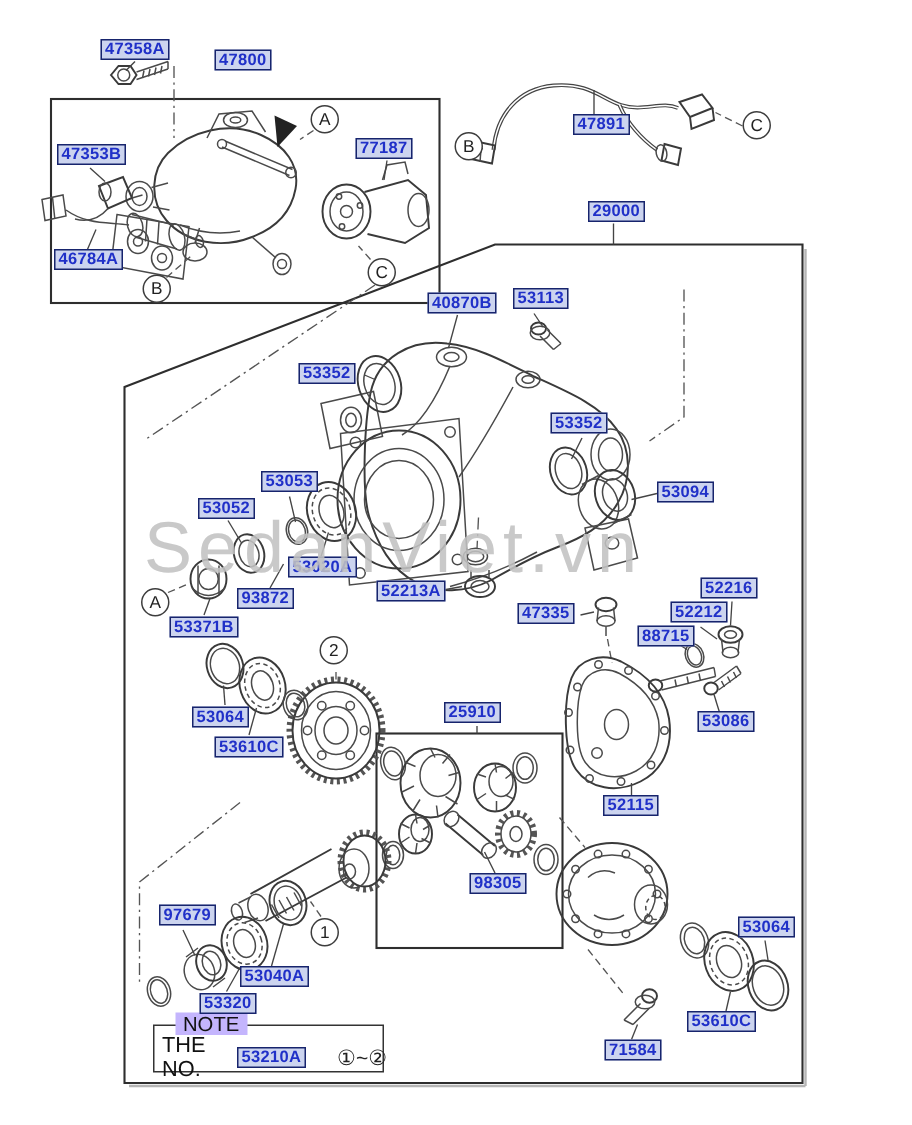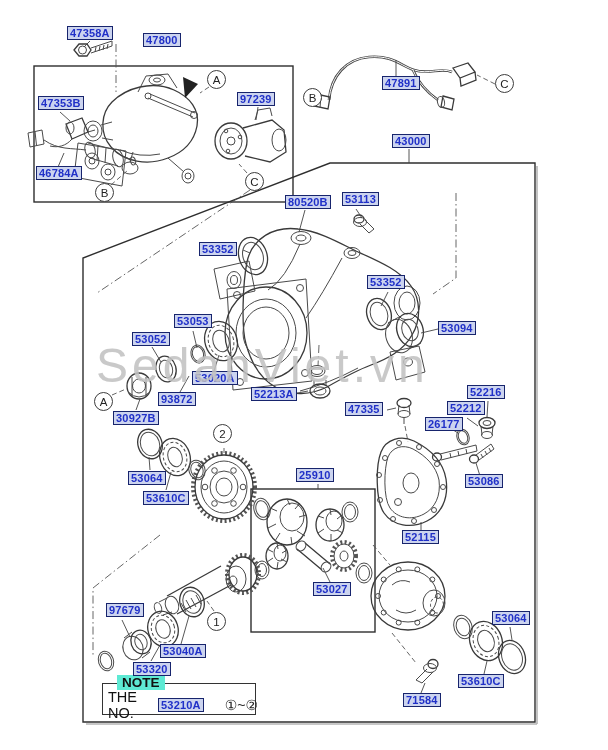--- a/index.html
+++ b/index.html
@@ -12,22 +12,22 @@
           padding:0px 2px;white-space:nowrap;cursor:pointer;}
   .marker{position:absolute;z-index:9;width:17px;height:17px;border:1.4px solid #3d3d3d;
           border-radius:50%;background:#fff;color:#222;font-size:11.5px;font-weight:400;
           display:flex;align-items:center;justify-content:center;
           font-family:"Liberation Sans",sans-serif;}
   #watermark{position:absolute;left:96px;top:338px;z-index:30;pointer-events:none;
           font-size:48px;letter-spacing:4px;color:rgba(193,193,193,0.88);
           font-family:"Liberation Sans",sans-serif;font-weight:400;white-space:nowrap;}
   #notebox{position:absolute;left:102px;top:683px;width:152px;height:30px;z-index:8;
           border:1.5px solid #333;background:#fff;}
-  #note-title{position:absolute;left:14px;top:-9px;background:#5eead4;padding:0 5px;
-          font-size:13.5px;color:#111;font-weight:bold;}
+  #note-title{position:absolute;left:14px;top:-9px;background:#c4b5fd;padding:0 5px;
+          font-size:13.5px;color:#111;}
   #note-row{position:absolute;left:5px;top:5px;display:flex;align-items:center;gap:21px;
           font-size:14.5px;color:#111;}
   #note-row .plabel{position:static;}
   #note-range{font-size:14px;letter-spacing:0px;color:#222;}
   .ln{fill:none;stroke:#4a4a4a;stroke-width:1;}
   .ln2{fill:none;stroke:#3a3a3a;stroke-width:1.3;}
   .box{fill:none;stroke:#2e2e2e;stroke-width:1.4;}
   .shadow{fill:none;stroke:#b5b5b5;stroke-width:1.6;}
   .dash{fill:none;stroke:#555;stroke-width:0.9;stroke-dasharray:5 3;}
   .dashdot{fill:none;stroke:#555;stroke-width:0.9;stroke-dasharray:8 3 1.5 3;}
@@ -408,45 +408,45 @@
     <ellipse cx="106" cy="661" rx="7.5" ry="10" transform="rotate(-18 106 661)" class="ln"></ellipse>
     <ellipse cx="106" cy="661" rx="5.5" ry="8" transform="rotate(-18 106 661)" class="ln"></ellipse>
     <path d="M122,620 L130,637" class="ldr"></path>
   </g>
 
 </svg>
 
 <div class="plabel" style="left:67px;top:26px">47358A</div>
 <div class="plabel" style="left:143px;top:33px">47800</div>
 <div class="plabel" style="left:38px;top:96px">47353B</div>
-<div class="plabel" style="left:237px;top:92px">97239</div>
+<div class="plabel" style="left:237px;top:92px">77187</div>
 <div class="plabel" style="left:36px;top:166px">46784A</div>
 <div class="plabel" style="left:382px;top:76px">47891</div>
-<div class="plabel" style="left:392px;top:134px">43000</div>
-<div class="plabel" style="left:285px;top:195px">80520B</div>
+<div class="plabel" style="left:392px;top:134px">29000</div>
+<div class="plabel" style="left:285px;top:195px">40870B</div>
 <div class="plabel" style="left:342px;top:192px">53113</div>
 <div class="plabel" style="left:199px;top:242px">53352</div>
 <div class="plabel" style="left:367px;top:275px">53352</div>
 <div class="plabel" style="left:438px;top:321px">53094</div>
 <div class="plabel" style="left:174px;top:314px">53053</div>
 <div class="plabel" style="left:132px;top:332px">53052</div>
 <div class="plabel" style="left:192px;top:371px">53020A</div>
 <div class="plabel" style="left:158px;top:392px">93872</div>
 <div class="plabel" style="left:251px;top:387px">52213A</div>
 <div class="plabel" style="left:345px;top:402px">47335</div>
 <div class="plabel" style="left:467px;top:385px">52216</div>
 <div class="plabel" style="left:447px;top:401px">52212</div>
-<div class="plabel" style="left:425px;top:417px">26177</div>
-<div class="plabel" style="left:113px;top:411px">30927B</div>
+<div class="plabel" style="left:425px;top:417px">88715</div>
+<div class="plabel" style="left:113px;top:411px">53371B</div>
 <div class="plabel" style="left:128px;top:471px">53064</div>
 <div class="plabel" style="left:143px;top:491px">53610C</div>
 <div class="plabel" style="left:296px;top:468px">25910</div>
 <div class="plabel" style="left:465px;top:474px">53086</div>
 <div class="plabel" style="left:402px;top:530px">52115</div>
-<div class="plabel" style="left:313px;top:582px">53027</div>
+<div class="plabel" style="left:313px;top:582px">98305</div>
 <div class="plabel" style="left:106px;top:603px">97679</div>
 <div class="plabel" style="left:160px;top:644px">53040A</div>
 <div class="plabel" style="left:133px;top:662px">53320</div>
 <div class="plabel" style="left:403px;top:693px">71584</div>
 <div class="plabel" style="left:492px;top:611px">53064</div>
 <div class="plabel" style="left:458px;top:674px">53610C</div>
 
 <div class="marker" style="left:207px;top:70px">A</div>
 <div class="marker" style="left:95px;top:183px">B</div>
 <div class="marker" style="left:245px;top:172px">C</div>

